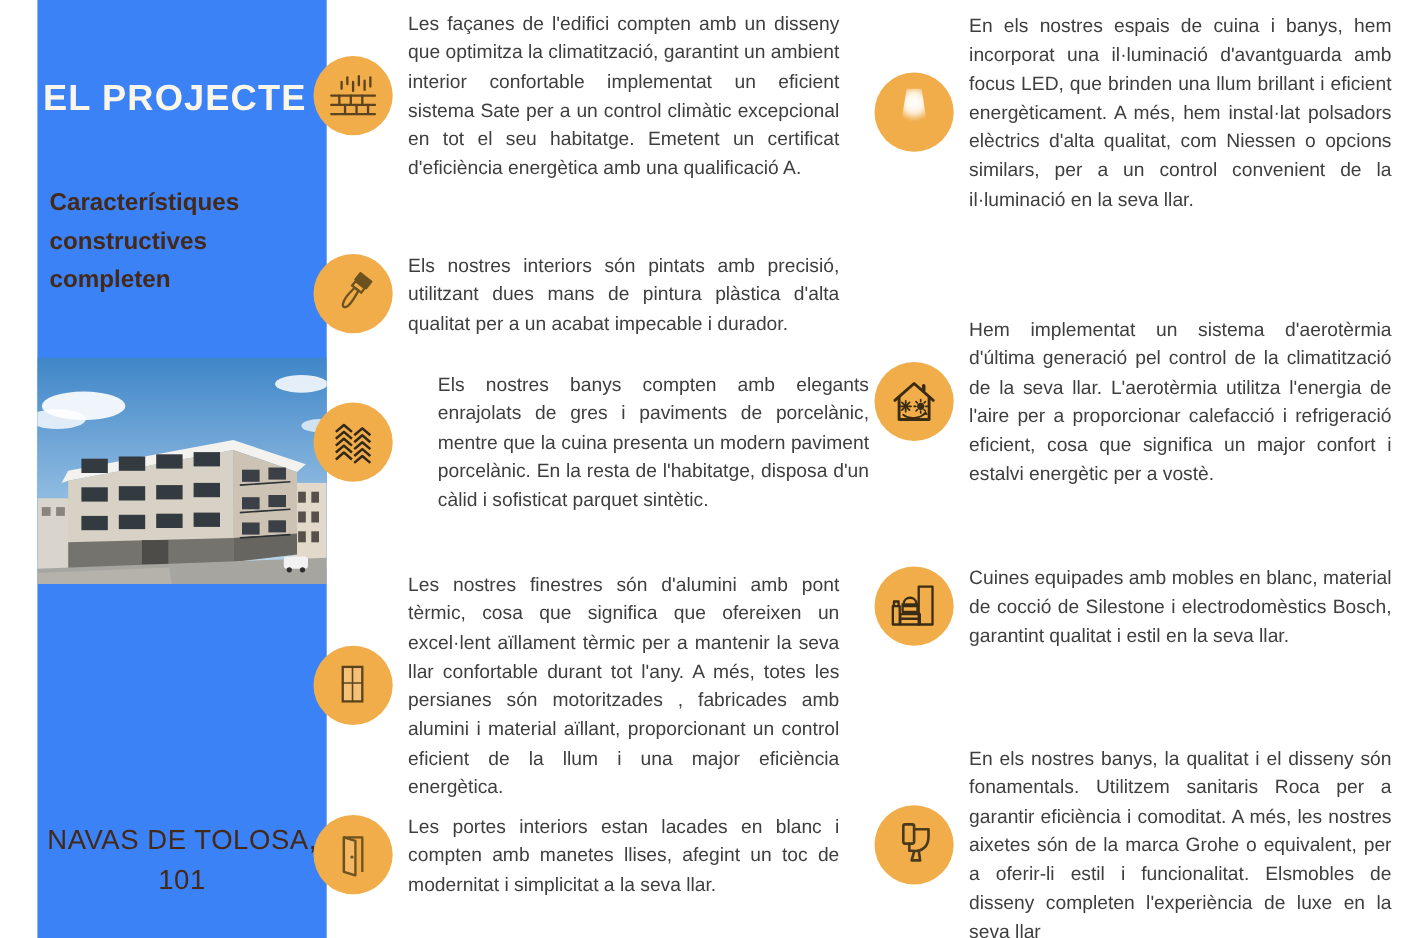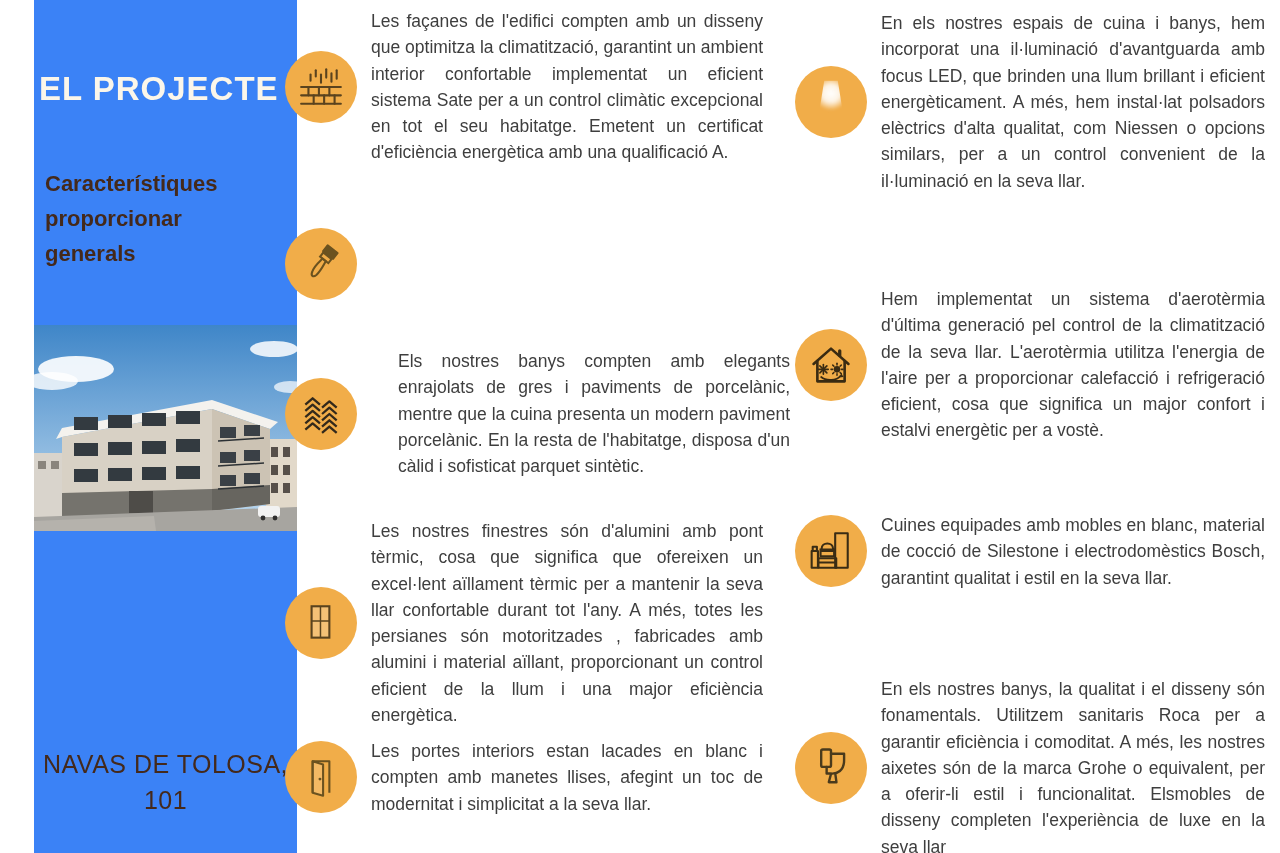--- a/index.html
+++ b/index.html
@@ -31,37 +31,37 @@
   .icon-circle {
     flex:0 0 72px; width:72px; height:72px; border-radius:50%;
     background:#F1AD49; display:flex; align-items:center; justify-content:center; overflow:hidden;
   }
   .feature p {
     margin:0; font-size:17.5px; line-height:1.5; color:#3E3E3E;
     text-align:justify; text-justify:inter-word;
   }
   .col-mid .feature p { width:392px; }
   .col-right .feature p { width:384px; }
-  .m1{top:8px;}  .m2{top:228px;} .m3{top:348px;gap:41px;} .m4{top:518px;} .m5{top:738px;}
+  .m1{top:8px;}  .m2{top:228px;} .m3{top:336px;gap:41px;} .m4{top:518px;} .m5{top:738px;}
   .r1{top:10px;} .r2{top:286px;} .r3{top:512px;} .r4{top:676px;}
   
   .glow {
     width:40px; height:48px; filter:blur(1.5px);
     background:radial-gradient(55% 45% at 50% 32%, #ffffff 0%, rgba(255,255,255,0.85) 40%, rgba(255,255,255,0) 78%);
     clip-path:polygon(33% 6%, 67% 6%, 84% 94%, 16% 94%);
   }
 </style>
 </head>
 <body>
 
 <div class="page">
 
   <aside class="sidebar">
     <div class="sb-title">EL PROJECTE</div>
-    <div class="sb-sub">Característiques proporcionar generals</div>
+    <div class="sb-sub">Característiques constructives completen</div>
 
     <div class="photo">
       <svg width="263" height="206" viewBox="0 0 263 206">
         <defs>
           <linearGradient id="sky" x1="0" y1="0" x2="0" y2="1">
             <stop offset="0" stop-color="#3F86C8"></stop>
             <stop offset="1" stop-color="#C2DCF0"></stop>
           </linearGradient>
         </defs>
         <rect x="0" y="0" width="263" height="206" fill="url(#sky)"></rect>
@@ -162,20 +162,21 @@
     <div class="feature m2">
       <div class="icon-circle">
         <svg width="46" height="46" viewBox="0 0 44 44">
           <g transform="rotate(38 22 22)">
             <rect x="15" y="3" width="14" height="9" rx="1" fill="#6B521F"></rect>
             <rect x="17" y="12" width="10" height="5" fill="none" stroke="#6B521F" stroke-width="2"></rect>
             <path d="M20 17 C19 24 18 28 20 33 C21 37 24 37 25 33 C26 28 25 24 24 17 Z" fill="none" stroke="#6B521F" stroke-width="2"></path>
           </g>
         </svg>
       </div>
+      <p>Els nostres interiors són pintats amb precisió, utilitzant dues mans de pintura plàstica d'alta qualitat per a un acabat impecable i durador.</p>
     </div>
 
     <div class="feature m3">
       <div class="icon-circle">
         <svg width="46" height="46" viewBox="0 0 44 44">
           <g stroke="#33291B" stroke-width="2.2" fill="none" stroke-linejoin="round">
             <path d="M7 13 l7 -6 l7 6 M7 19 l7 -6 l7 6 M7 25 l7 -6 l7 6 M7 31 l7 -6 l7 6 M7 37 l7 -6 l7 6"></path>
             <path d="M23 16 l7 -6 l7 6 M23 22 l7 -6 l7 6 M23 28 l7 -6 l7 6 M23 34 l7 -6 l7 6 M23 40 l7 -6 l7 6"></path>
           </g>
         </svg>

